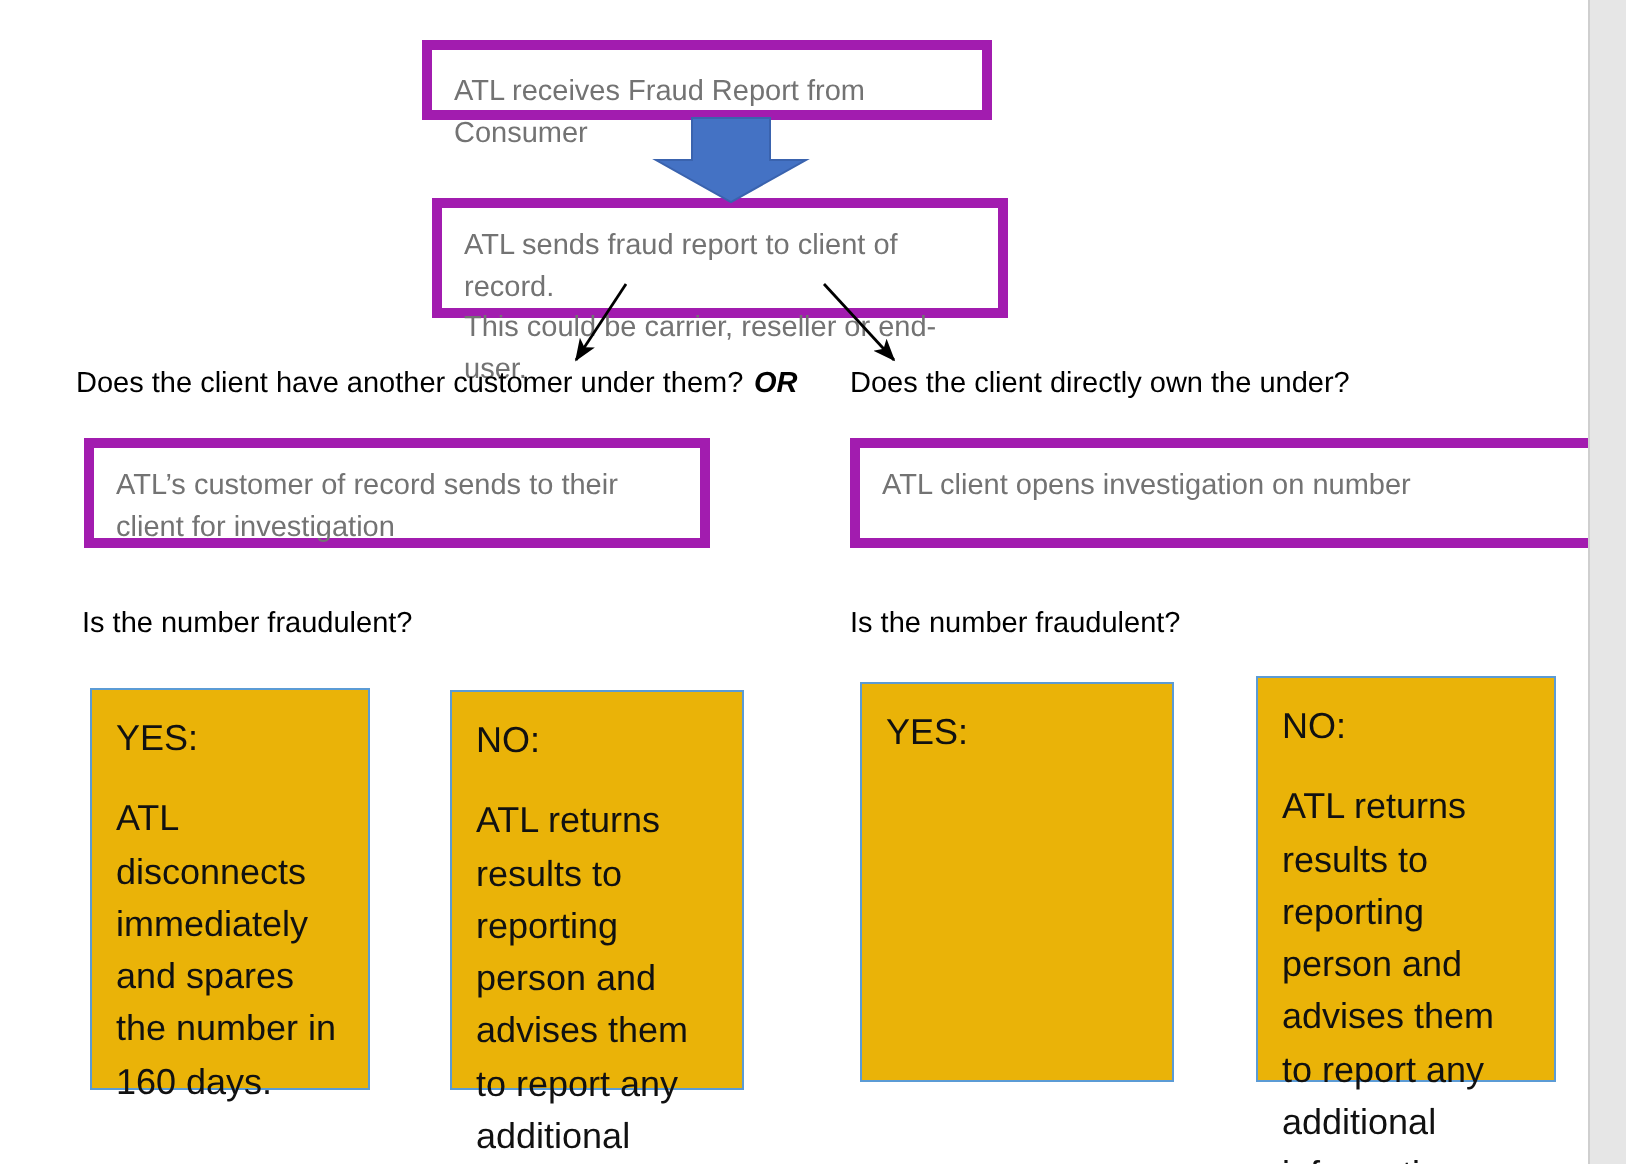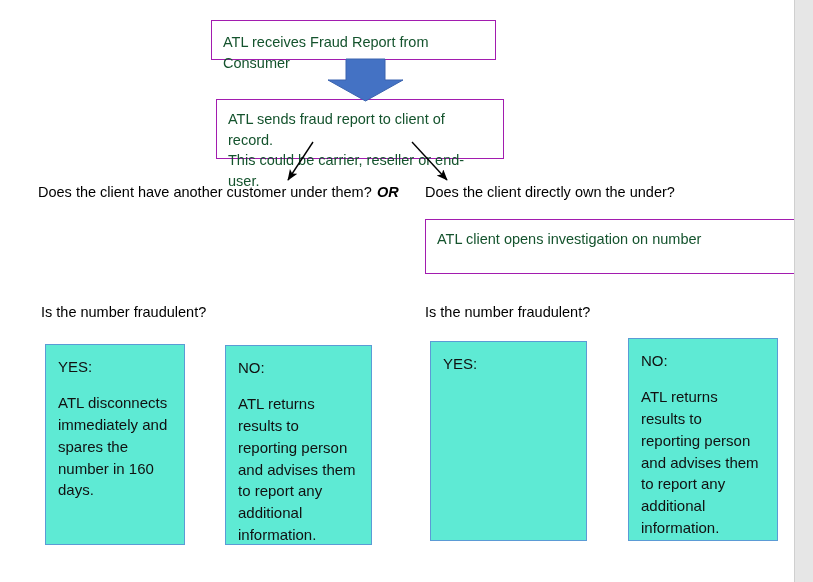--- a/index.html
+++ b/index.html
@@ -32,23 +32,23 @@
     top: 0;
     left: 0;
     width: 795px;
     height: 582px;
     background: #ffffff;
   }
 
   .box {
     position: absolute;
     box-sizing: border-box;
-    border: 1px solid #a21caf;
+    border: 5px solid #a21caf;
     background: #ffffff;
-    color: #14532d;
+    color: #737373;
     font-size: 14.5px;
     line-height: 1.42;
     padding: 9px 11px 6px 11px;
     white-space: pre-line;
   }
   .box.center-text {
     padding-top: 11px;
   }
 
   .label {
@@ -60,22 +60,22 @@
   }
   .label.italic {
     font-weight: bold;
     font-style: italic;
   }
 
   .outcome {
     position: absolute;
     box-sizing: border-box;
     border: 1px solid #5b9bd5;
-    background: #5eead4;
-    font-size: 15px;
+    background: #eab308;
+    font-size: 18px;
     line-height: 1.46;
     color: #111111;
     padding: 11px 12px;
   }
   .outcome .head {
     display: block;
     margin-bottom: 14px;
   }
   .outcome .body {
     display: block;
@@ -102,20 +102,21 @@
 
     <div class="box" style="left:216px; top:99px; width:288px; height:60px;">ATL sends fraud report to client of record.
 This could be carrier, reseller or end-user.</div>
 
     <div class="label" style="left:38px; top:184px;">Does the client have another customer under them?</div>
 
     <div class="label italic" style="left:377px; top:184px;">OR</div>
 
     <div class="label" style="left:425px; top:184px;">Does the client directly own the under?</div>
 
+    <div class="box" style="left:42px; top:219px; width:313px; height:55px;">ATL’s customer of record sends to their client for investigation</div>
 
     <div class="box" style="left:425px; top:219px; width:384px; height:55px;">ATL client opens investigation on number</div>
 
     <div class="label" style="left:41px; top:304px;">Is the number fraudulent?</div>
 
     <div class="label" style="left:425px; top:304px;">Is the number fraudulent?</div>
 
     <div class="outcome" style="left:45px; top:344px; width:140px; height:201px;">
       <span class="head">YES:</span>
       <span class="body">ATL disconnects immediately and spares the number in 160 days.</span>

